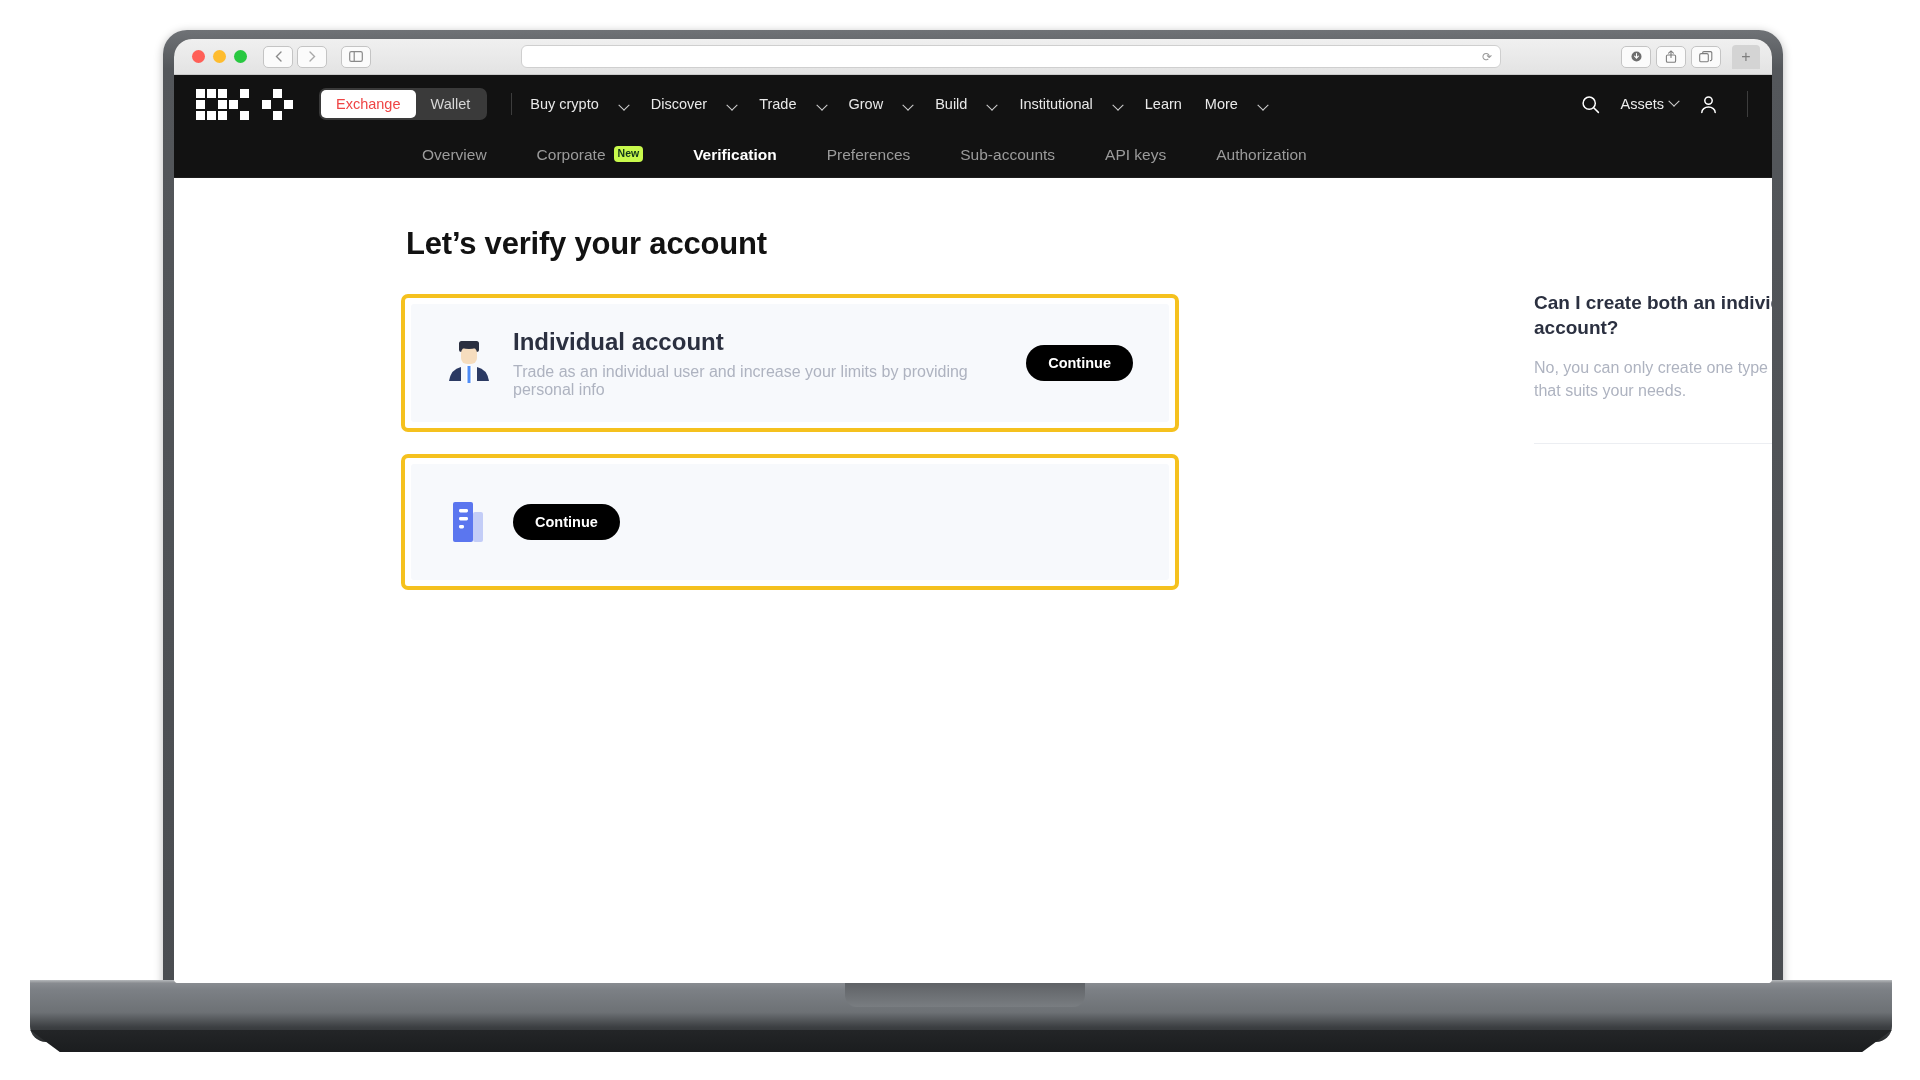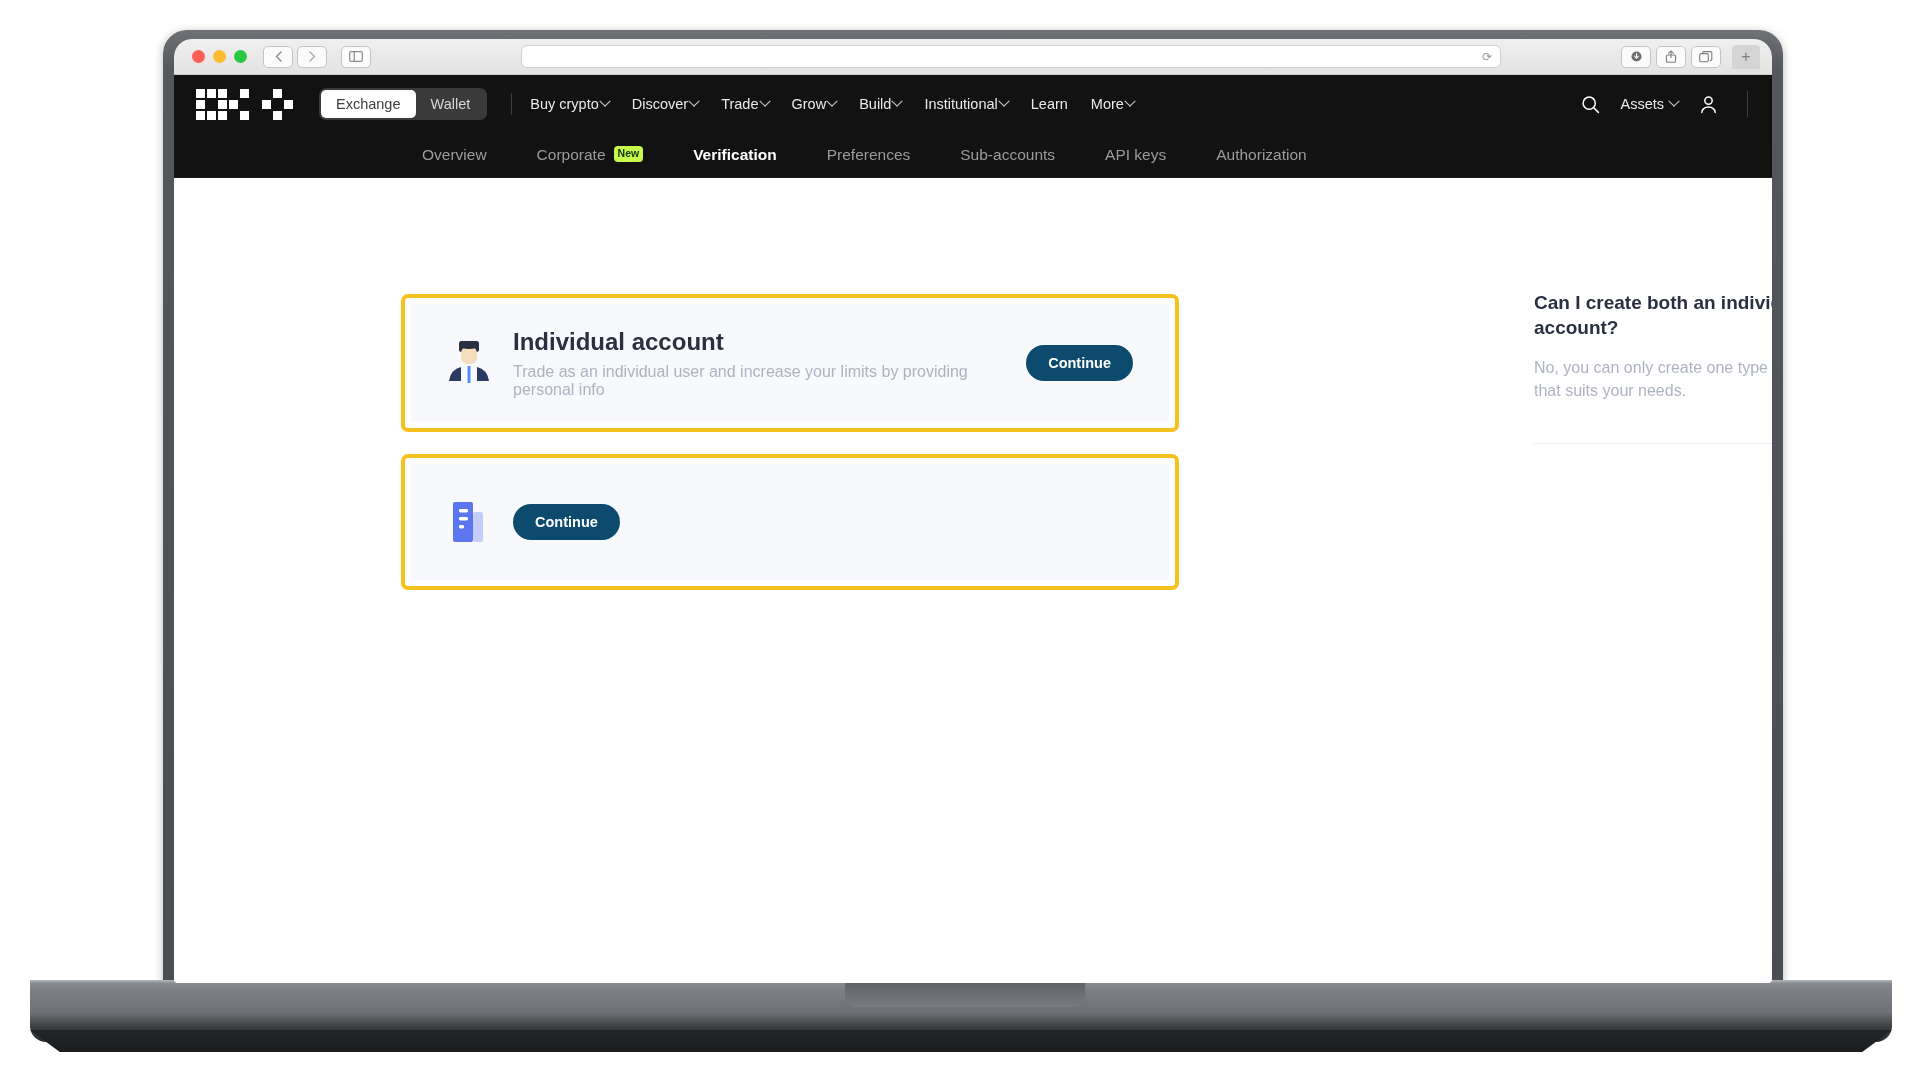--- a/index.html
+++ b/index.html
@@ -103,27 +103,27 @@
   .okx-logo { display:grid; grid-template-columns:repeat(9,9px); grid-template-rows:repeat(3,9px); gap:2px; margin-right:26px; }
   .okx-logo i { background:#fff; display:block; }
   .okx-logo i.off { background:transparent; }
 
   .seg {
     display:flex; background:#3a3a3a; border-radius:7px; padding:2px; margin-right:20px;
   }
   .seg span {
     font-size:14.5px; padding:6px 15px; border-radius:5px; color:#d6d6d6; white-space:nowrap;
   }
-  .seg span.active { background:#ffffff; color:#404040; font-weight:400; }
+  .seg span.active { background:#ffffff; color:#ef4444; font-weight:400; }
 
   .nav-sep { width:1px; height:22px; background:#3d3d3d; margin:0 18px 0 4px; }
 
   .navlinks { display:flex; align-items:center; gap:23px; }
   .navlink {
-    color:#e9e9e9; font-size:14.5px; display:flex; align-items:center; gap:2px; white-space:nowrap;
+    color:#e9e9e9; font-size:14.5px; display:flex; align-items:flex-end; gap:21px; white-space:nowrap;
   }
   .caret { width:8px; height:8px; border-right:1.6px solid #cfcfcf; border-bottom:1.6px solid #cfcfcf; transform:rotate(45deg) translate(-2px,-2px); }
 
   .nav-right { margin-left:auto; display:flex; align-items:center; gap:20px; }
   .icon-btn { color:#fff; display:flex; align-items:center; }
   .assets-link { color:#ececec; font-size:14.5px; display:flex; align-items:center; gap:6px; }
   .right-sep { width:1px; height:26px; background:#3d3d3d; margin-left:8px; }
 
   
   .subnav {
@@ -159,21 +159,21 @@
   }
   .acct-card.individual .acct-inner { padding:30px 36px 30px 36px; height:118px; }
   .acct-card.corporate .acct-inner { height:116px; }
 
   .acct-icon { width:44px; height:48px; margin-right:22px; flex:none; }
   .acct-text { flex:1; }
   .acct-title { font-size:24px; font-weight:bold; color:#2b3040; margin-bottom:7px; }
   .acct-desc { font-size:16px; color:#aeb3c0; }
 
   .continue-btn {
-    background:#0c4a6e; color:#fff; font-size:14.5px; font-weight:bold;
+    background:#000000; color:#fff; font-size:14.5px; font-weight:bold;
     border:none; border-radius:999px; padding:10px 22px; cursor:pointer; white-space:nowrap;
   }
 
   
   .faq { position:absolute; left:1360px; top:112px; width:470px; }
   .faq-q { font-size:19px; font-weight:bold; color:#2b3040; line-height:1.32; margin-bottom:16px; }
   .faq-a { font-size:16px; color:#aeb3c0; line-height:1.45; }
   .faq-div { margin-top:40px; height:1px; background:#eceef2; }
 </style>
 </head>
@@ -356,20 +356,21 @@
         <div class="subtab">
           <span>API keys</span>
         </div>
         <div class="subtab">
           <span>Authorization</span>
         </div>
       </div>
 
       <div class="content">
 
+        <h1 class="page-title">Let’s verify your account</h1>
 
         <div class="cards">
 
           <div class="acct-card individual">
             <div class="acct-inner">
               <svg class="acct-icon" viewBox="0 0 44 48">
                 <rect x="12" y="2" width="20" height="11" rx="2.5" fill="#2b3040"></rect>
                 <rect x="14" y="8" width="16" height="17" rx="6" fill="#f6ddbe"></rect>
                 <path d="M12 4 h20 v5 h-3 q-7 2 -14 0 h-3 z" fill="#2b3040"></path>
                 <path d="M14 28 q-10 2 -12 14 h12 z" fill="#2b3a63"></path>

